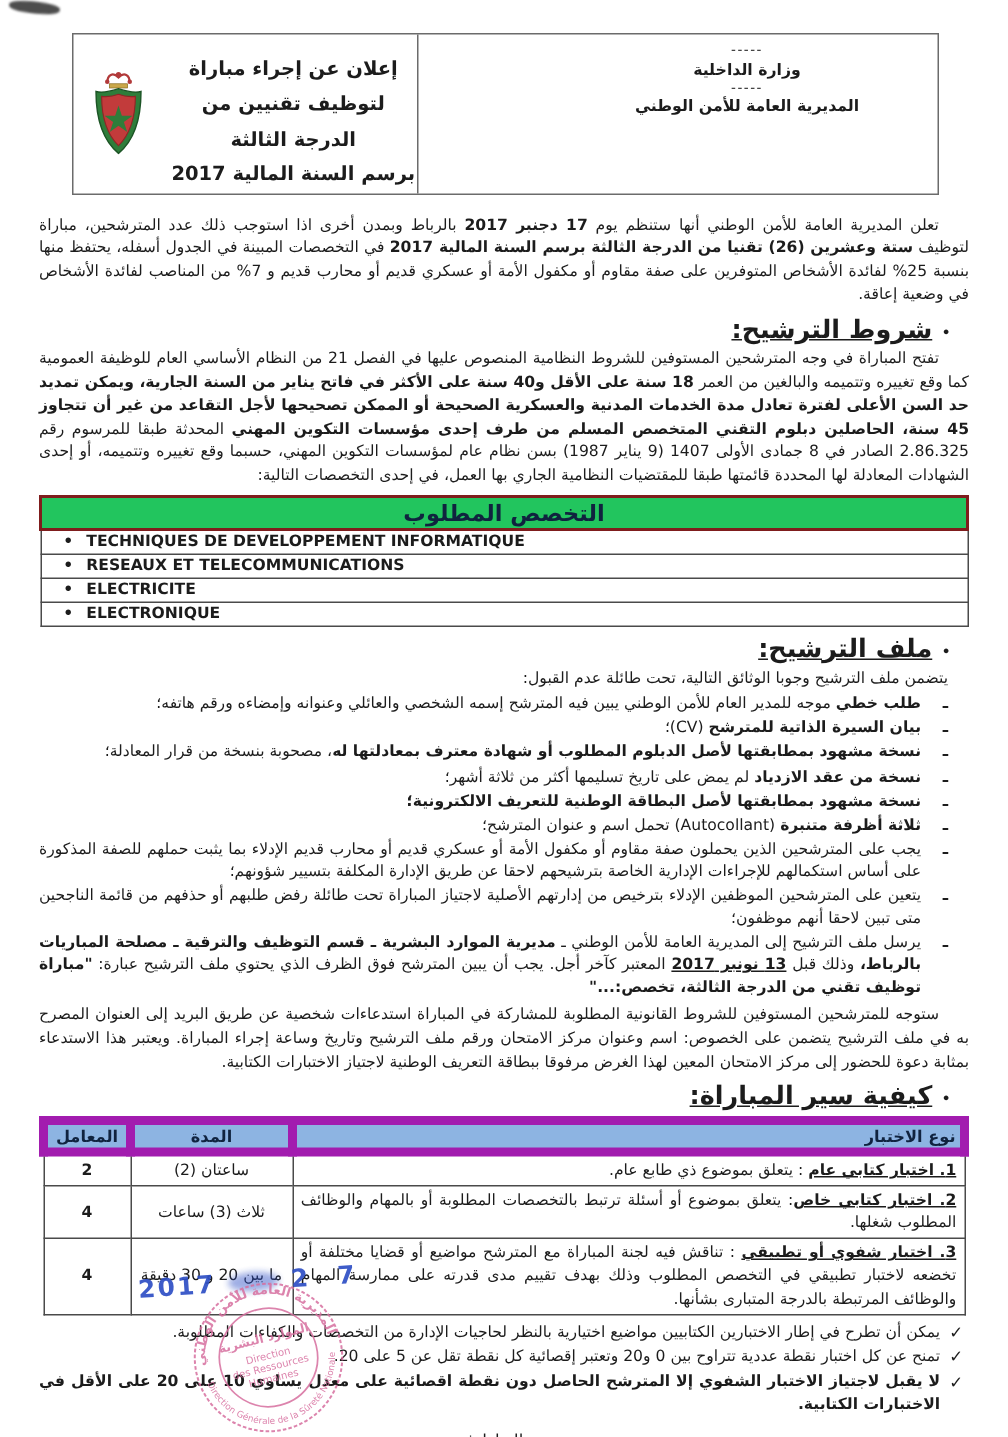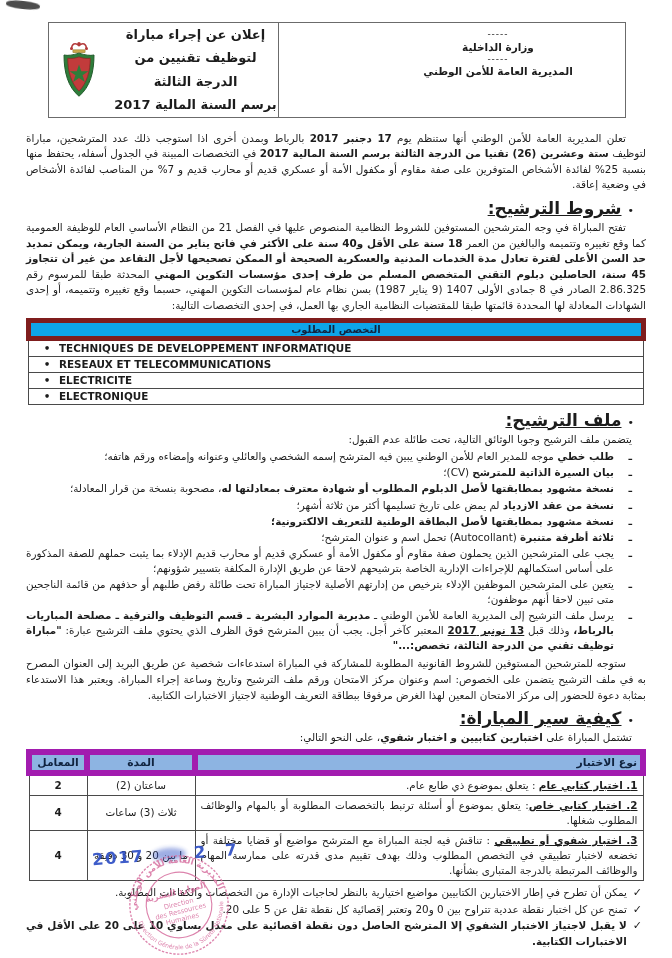--- a/index.html
+++ b/index.html
@@ -14,36 +14,36 @@
   .artifact{position:absolute;left:6px;top:1px;width:34px;height:8px;background:#2f2f2f;
     border-radius:45%;transform:rotate(6deg);filter:blur(.6px);opacity:.85;}
 
   
   .hdr{margin:2px 20px 13px 22px;border:1.3px solid #6b6b6b;display:flex;direction:rtl;min-height:80px;background:#fff;}
   .hdr-org{width:238px;border-left:1.3px solid #6b6b6b;padding:7px 8px 6px 100px;
     text-align:center;font-weight:700;font-size:10.5px;line-height:1.4;}
   .hdr-org .dashes{font-weight:400;letter-spacing:1px;font-size:9px;line-height:1.1;}
   .hdr-main{flex:1;position:relative;display:flex;align-items:center;justify-content:center;padding-left:64px;}
   .logo{position:absolute;left:9px;top:50%;transform:translateY(-50%);}
-  .title{text-align:center;font-weight:700;font-size:13px;line-height:1.8;}
+  .title{text-align:center;font-weight:700;font-size:13px;line-height:1.8;margin-top:12px;}
 
   
   .para{font-size:10.4px;line-height:1.5;text-align:justify;margin:0 0 2px;}
   .indent{text-indent:20px;}
   .b{font-weight:700;}
   .u{text-decoration:underline;}
   .sec-head{display:flex;align-items:baseline;gap:6px;margin:5px 12px 2px 0;font-size:11px;}
   .blt{font-size:11px;}
   .ht{font-weight:700;text-decoration:underline;font-size:17px;}
   .sub-intro{margin-right:14px;}
 
   
   table{border-spacing:0;}
   .spec{width:100%;border-collapse:collapse;margin:4px 0 5px;}
-  .spec th{background:#0ea5e9;border:5px solid #7f1d1d;font-size:10px;font-weight:700;padding:1px 4px;color:#10233f;}
+  .spec th{background:#22c55e;border:2px solid #7f1d1d;font-size:15px;font-weight:700;padding:1px 4px;color:#10233f;}
   .spec td{border:1px solid #4a4a4a;font-size:10.4px;font-weight:700;padding:1.5px 6px;direction:ltr;text-align:left;}
   .spec .blt2{display:inline-block;width:24px;text-align:center;font-weight:700;}
 
   
   .dash-list{margin:1px 14px 3px 0;}
   .dash-item{display:flex;gap:7px;font-size:10.4px;line-height:1.45;margin-bottom:1px;}
   .dash-mark{width:11px;flex:none;font-weight:700;}
   .dash-text{flex:1;text-align:justify;}
 
   
@@ -176,21 +176,20 @@
         <span class="dash-text"><span>يرسل ملف الترشيح إلى المديرية العامة للأمن الوطني ـ </span><span class="b">مديرية الموارد البشرية ـ قسم التوظيف والترقية ـ مصلحة المباريات بالرباط،</span><span> وذلك قبل </span><span class="b u">13 نونبر 2017</span><span> المعتبر كآخر أجل. يجب أن يبين المترشح فوق الظرف الذي يحتوي ملف الترشيح عبارة: </span><span class="b">"مباراة توظيف تقني من الدرجة الثالثة، تخصص:..."</span></span>
       </div>
   </div>
 
   <p class="para indent"><span>ستوجه للمترشحين المستوفين للشروط القانونية المطلوبة للمشاركة في المباراة استدعاءات شخصية عن طريق البريد إلى العنوان المصرح به في ملف الترشيح يتضمن على الخصوص: اسم وعنوان مركز الامتحان ورقم ملف الترشيح وتاريخ وساعة إجراء المباراة. ويعتبر هذا الاستدعاء بمثابة دعوة للحضور إلى مركز الامتحان المعين لهذا الغرض مرفوقا ببطاقة التعريف الوطنية لاجتياز الاختبارات الكتابية.</span></p>
 
   <div class="sec-head">
     <span class="blt">•</span>
     <span class="ht">كيفية سير المباراة:</span>
   </div>
-  <p class="para sub-intro"><span>تشتمل المباراة على </span><span class="b">اختبارين كتابيين و اختبار شفوي</span><span>، على النحو التالي:</span></p>
 
   <table class="proc">
     <thead>
       <tr>
         <th class="c-type">نوع الاختبار</th>
         <th class="c-dur">المدة</th>
         <th class="c-coeff">المعامل</th>
       </tr>
     </thead>
     <tbody>

